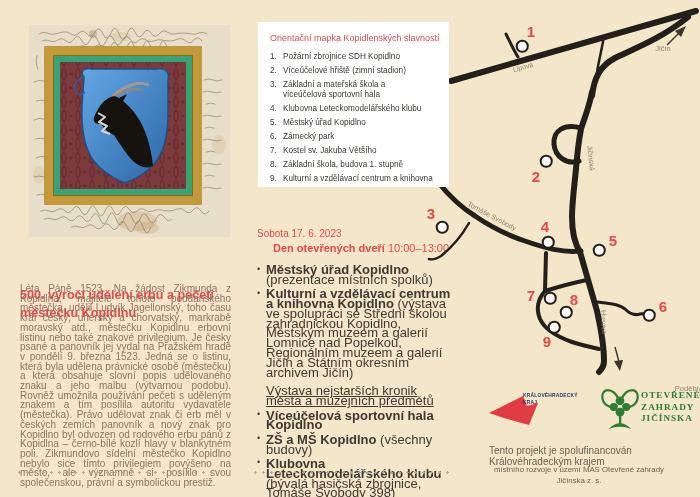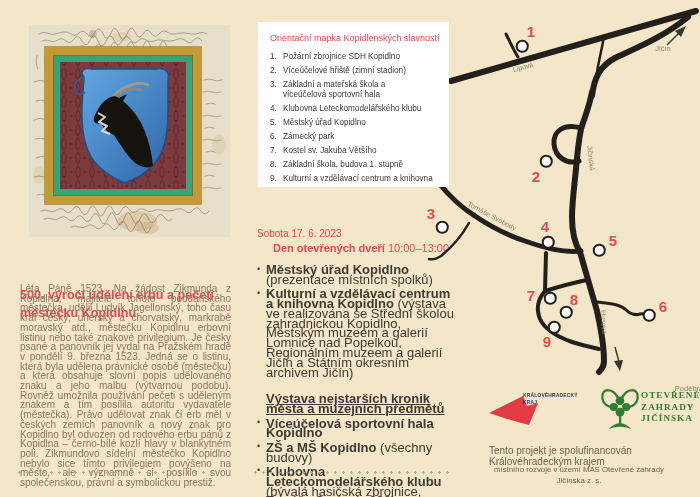--- a/index.html
+++ b/index.html
@@ -31,21 +31,21 @@
   
   .program { left:257px; top:228px; width:198px; }
   .p-date  { font-size:10px; color:#e7484e; }
   .p-title { font-size:11px; color:#e7484e; margin-top:3px; }
   .p-title b { font-weight:bold;padding-left:16px; }
   .events { list-style:none; margin-top:11px; }
   .events li { position:relative; padding-left:9px; font-size:13px; line-height:9.8px;
                color:#3d3a33; margin-bottom:4.6px; }
   .events li::before { content:"•"; position:absolute; left:0; top:-0.5px; font-size:9px; color:#3d3a33; }
   .events b { font-weight:bold; }
-  .ev-extra { display:block; font-weight:bold; text-decoration:underline; margin-top:17px; }
+  .ev-extra { display:block; font-weight:normal; text-decoration:underline; margin-top:9px; }
   .ev-extra:empty { display:none; }
 
   
   .map-svg { left:420px; top:0; width:280px; height:400px; z-index:1; }
   .mk-dot { position:absolute; width:8.5px; height:8.5px; border:2.6px solid #23201c;
             background:#fff; border-radius:50%; box-sizing:content-box; z-index:3; }
   .map-num { position:absolute; font-size:15px; font-weight:bold; color:#e7484e; z-index:4; }
   .street  { position:absolute; font-size:7px; color:#8d8370; white-space:nowrap; z-index:2; }
   .dest    { position:absolute; font-size:7.5px; color:#8d8370; white-space:nowrap; z-index:2; }
 
@@ -226,21 +226,21 @@
         <span class="t">Kulturní a vzdělávací centrum a knihovna</span>
       </li>
   </ol>
 </div>
 
 <div class="abs program">
   <div class="p-date">Sobota 17. 6. 2023</div>
   <div class="p-title"><b>Den otevřených dveří</b><span> 10:00–13:00</span></div>
   <ul class="events">
     <li><b>Městský úřad Kopidlno</b><span> (prezentace místních spolků)</span></li>
-    <li><b>Kulturní a vzdělávací centrum a knihovna Kopidlno</b><span> (výstava ve realizována se Střední školou zahradnickou Kopidlno, Městským muzeem a galerií Lomnice nad Popelkou, Regionálním muzeem a galerií Jičín a Státním okresním archivem Jičín)</span><span class="ev-extra">Výstava nejstarších kronik města a muzejních předmětů</span></li>
+    <li><b>Kulturní a vzdělávací centrum a knihovna Kopidlno</b><span> (výstava ve spolupráci se Střední školou zahradnickou Kopidlno, Městským muzeem a galerií Lomnice nad Popelkou, Regionálním muzeem a galerií Jičín a Státním okresním archivem Jičín)</span><span class="ev-extra">Výstava nejstarších kronik města a muzejních předmětů</span></li>
     <li><b>Víceúčelová sportovní hala Kopidlno</b><span></span></li>
     <li><b>ZŠ a MŠ Kopidlno</b><span> (všechny budovy)</span></li>
     <li><b>Klubovna Leteckomodelářského klubu</b><span> (bývalá hasičská zbrojnice, Tomáše Svobody 398)</span></li>
   </ul>
 </div>
 <div class="abs dots d-mid"></div>
 
 <svg class="abs khk-logo" viewBox="0 0 54 38">
   <polygon points="2,22 36,5 40,15 51,12 42,34 20,28" fill="#e23b44"></polygon>
 </svg>

